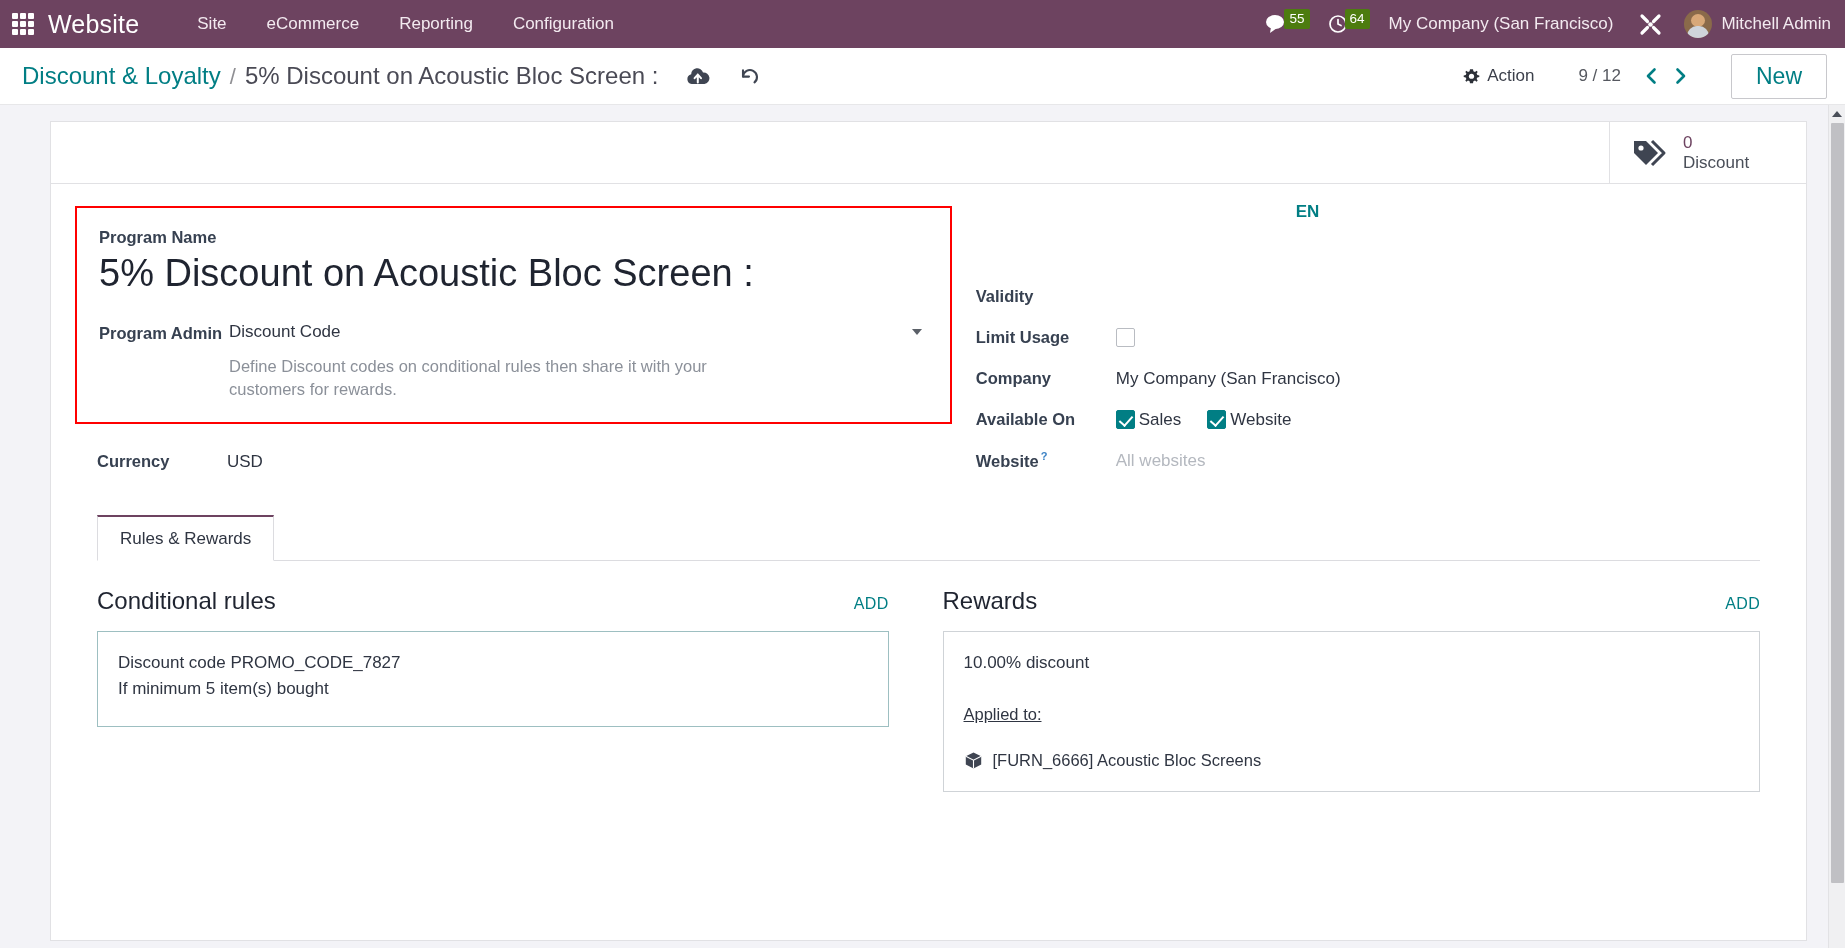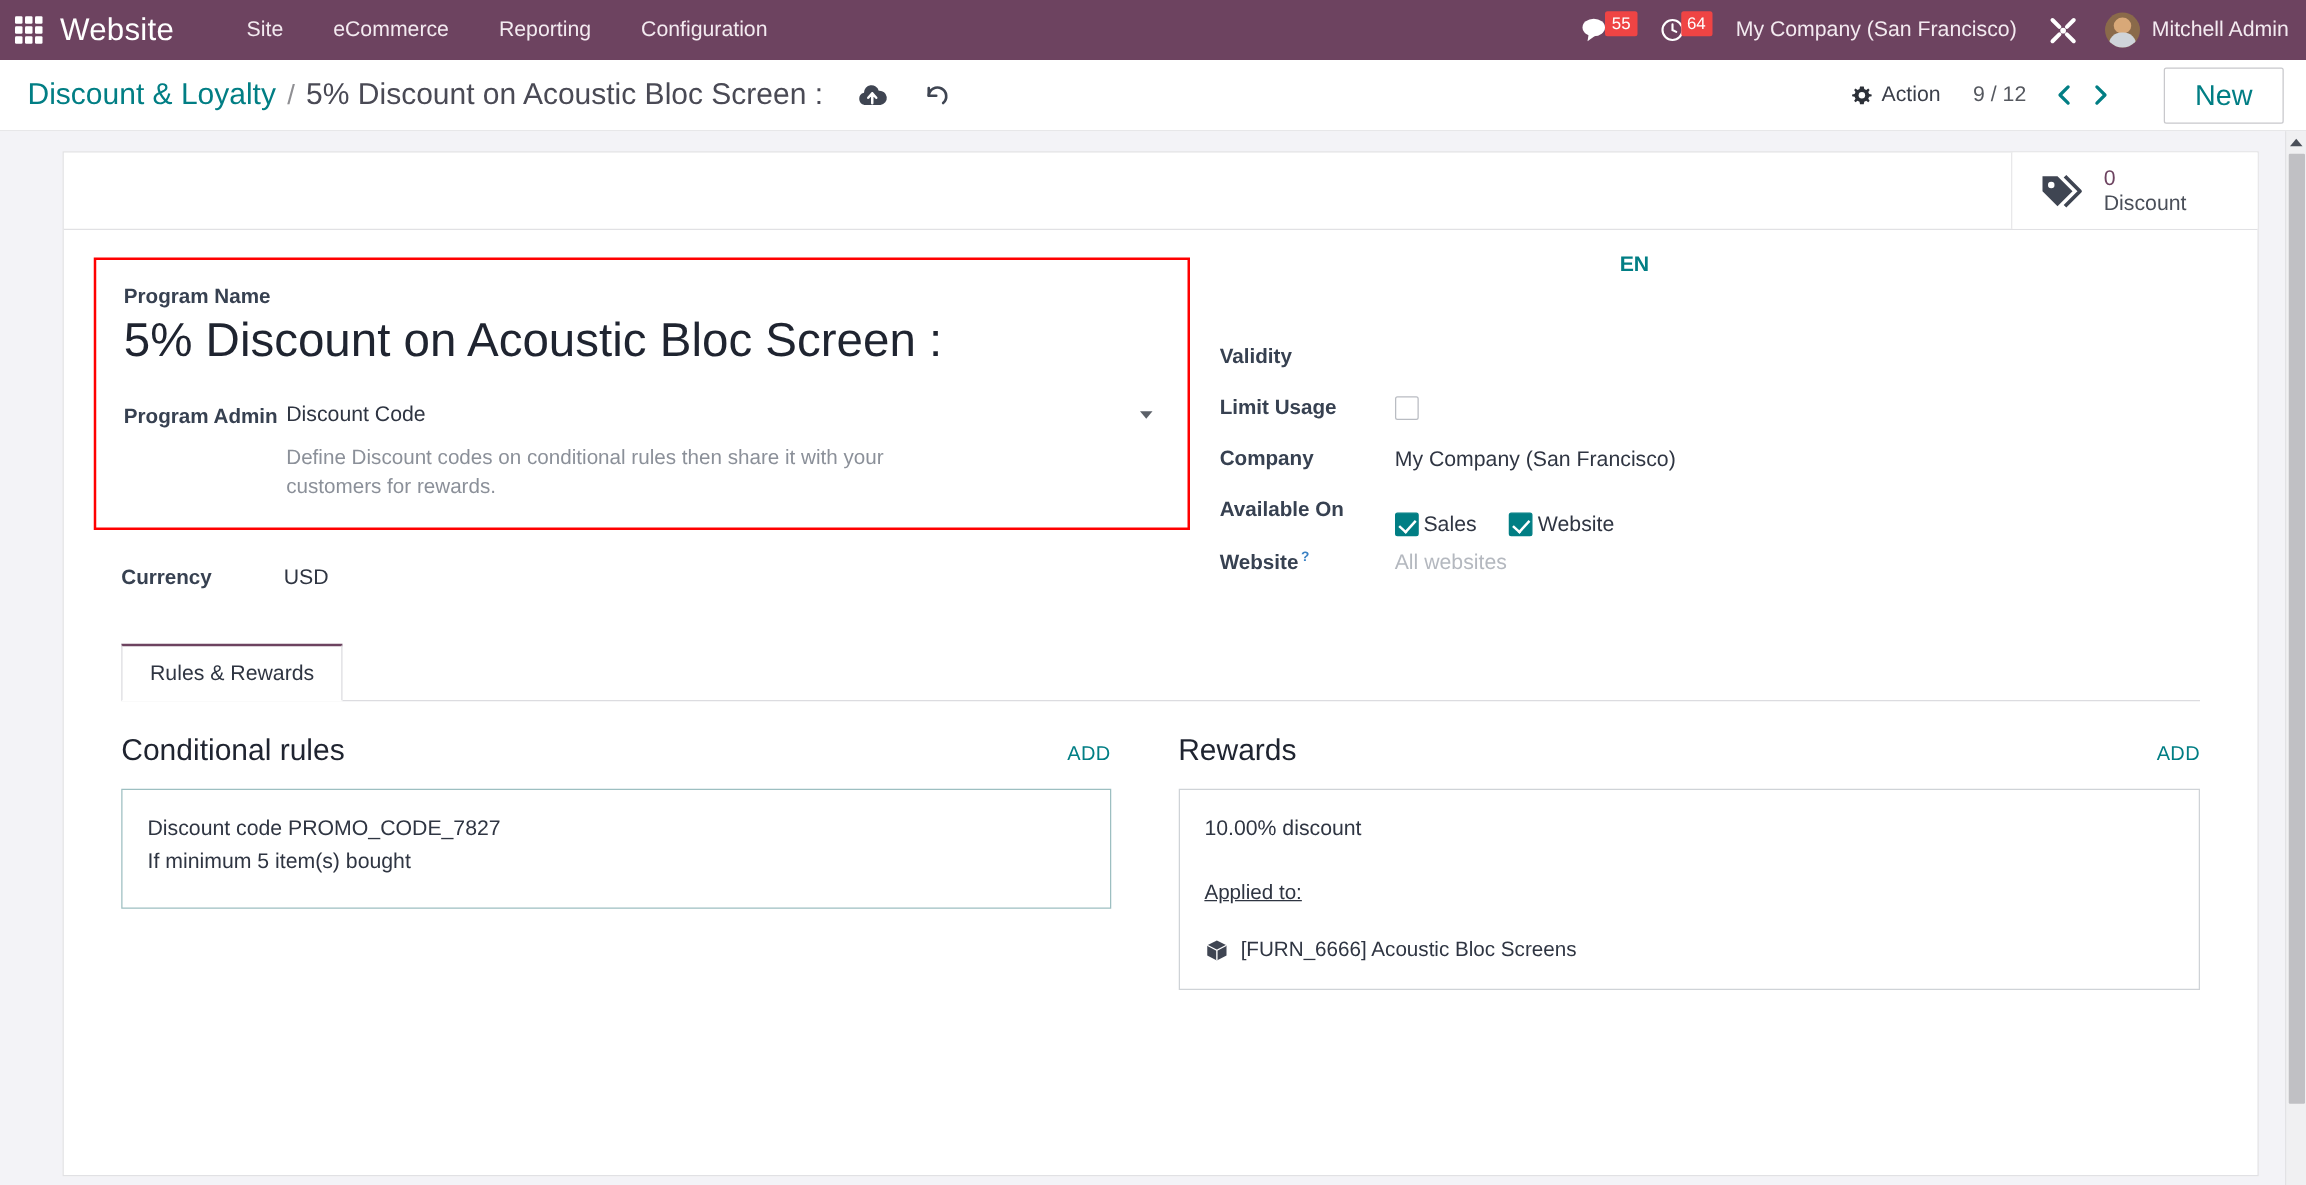--- a/index.html
+++ b/index.html
@@ -15,21 +15,21 @@
     padding: 0 14px 0 12px; color: #fff; position: relative; z-index: 30;
   }
   .apps-grid { display: grid; grid-template-columns: repeat(3,1fr); gap: 2px; width: 22px; height: 22px; margin-right: 14px; cursor: pointer; }
   .apps-grid i { background: #fff; border-radius: 1px; display: block; }
   .brand { font-size: 25px; font-weight: 400; letter-spacing: .2px; margin-right: 38px; cursor: pointer; }
   .menu-item { font-size: 17px; padding: 0 20px; cursor: pointer; color: #f3eaf0; white-space: nowrap; }
   .nav-spacer { flex: 1; }
   .nav-right { display: flex; align-items: center; gap: 0; }
   .nav-ic { display: flex; align-items: center; cursor: pointer; padding: 0 9px; position: relative; }
   .badge-count {
-    background: #ef4444; color: #fff; font-size: 13.5px; line-height: 1;
+    background: #4d7c0f; color: #fff; font-size: 13.5px; line-height: 1;
     padding: 3px 5px 4px; border-radius: 2px; margin-left: -5px; margin-top: -10px; position: relative; z-index: 2;
   }
   .company-name { font-size: 17px; padding: 0 16px 0 10px; cursor: pointer; color: #f3eaf0; white-space: nowrap; }
   .user-menu { display: flex; align-items: center; gap: 9px; padding-left: 12px; cursor: pointer; }
   .avatar {
     width: 28px; height: 28px; border-radius: 50%; overflow: hidden;
     background: #8a6a4a; display: block; position: relative; flex: none;
   }
   .avatar::before { content:""; position:absolute; left:7px; top:4px; width:14px; height:13px; border-radius:50%; background:#d8a878; }
   .avatar::after { content:""; position:absolute; left:3px; top:16px; width:22px; height:14px; border-radius:10px 10px 0 0; background:#cfd4da; }
@@ -45,21 +45,21 @@
   .bc-sep { color: #8f8f93; font-size: 22px; margin: 0 9px; }
   .bc-current { color: #4a4a55; font-size: 24px; }
   .cp-actions { display: flex; align-items: center; gap: 24px; margin-left: 26px; }
   .icon-btn { background: none; border: none; cursor: pointer; color: #4a4f59; display: flex; align-items: center; padding: 2px; }
   .cp-spacer { flex: 1; }
   .cp-right { display: flex; align-items: center; gap: 0; }
   .action-btn {
     display: flex; align-items: center; gap: 7px; font-size: 17px; color: #3b3f4a;
     background: none; border: none; cursor: pointer; padding: 6px 10px; font-family: inherit;
   }
-  .pager { display: flex; align-items: center; gap: 2px; margin: 0 14px 0 16px; }
+  .pager { display: flex; align-items: center; gap: 2px; margin: 0 14px 0 34px; }
   .pager-text { font-size: 17px; color: #55585f; margin-right: 14px; white-space: nowrap; }
   .pager-btn { background: none; border: none; cursor: pointer; color: #017e84; padding: 2px 7px; display: flex; align-items: center; }
   .new-btn {
     border: 1px solid #c8c8cc; background: #fff; color: #017e84; font-size: 23px;
     padding: 8px 24px; margin-left: 22px; cursor: pointer; font-family: inherit; border-radius: 2px;
   }
 
   
   .view-area { position: absolute; top: 105px; left: 0; right: 0; bottom: 0; background: #f3f3f7; overflow: hidden; }
   .sheet-wrap { padding: 16px 0 0 0; height: 100%; }
@@ -101,21 +101,21 @@
   }
   .caret { width: 0; height: 0; border-left: 5px solid transparent; border-right: 5px solid transparent; border-top: 6px solid #5b6068; }
   .ftype-help { font-size: 16.5px; color: #8b9099; line-height: 1.42; margin-top: 13px; max-width: 510px; }
 
   .plain-row { display: flex; align-items: baseline; margin-top: 28px; }
   .plain-label { width: 130px; flex: none; }
   .plain-value { font-size: 17px; color: #2f3542; }
 
   
   .en-badge { position: absolute; left: 334px; top: -4px; font-size: 17px; color: #017e84; font-weight: 700; cursor: pointer; }
-  .rfield { display: flex; min-height: 41px; }
+  .rfield { display: flex; align-items: center; min-height: 41px; }
   .rfield-label { width: 140px; flex: none; font-size: 16.5px; color: #374151; font-weight: 700; }
   .rfield-val { font-size: 17px; color: #2f3542; }
   .rfield-val.muted { color: #b4b8bf; }
   .help-q { color: #3b82c4; font-size: 11px; vertical-align: super; margin-left: 2px; cursor: pointer; }
 
   .cb {
     width: 19px; height: 19px; border: 1px solid #b9bcc2; border-radius: 2px; background: #fff;
     display: inline-block; vertical-align: middle; cursor: pointer; flex: none;
   }
   .cb.on { background: #017e84; border-color: #017e84; position: relative; }

